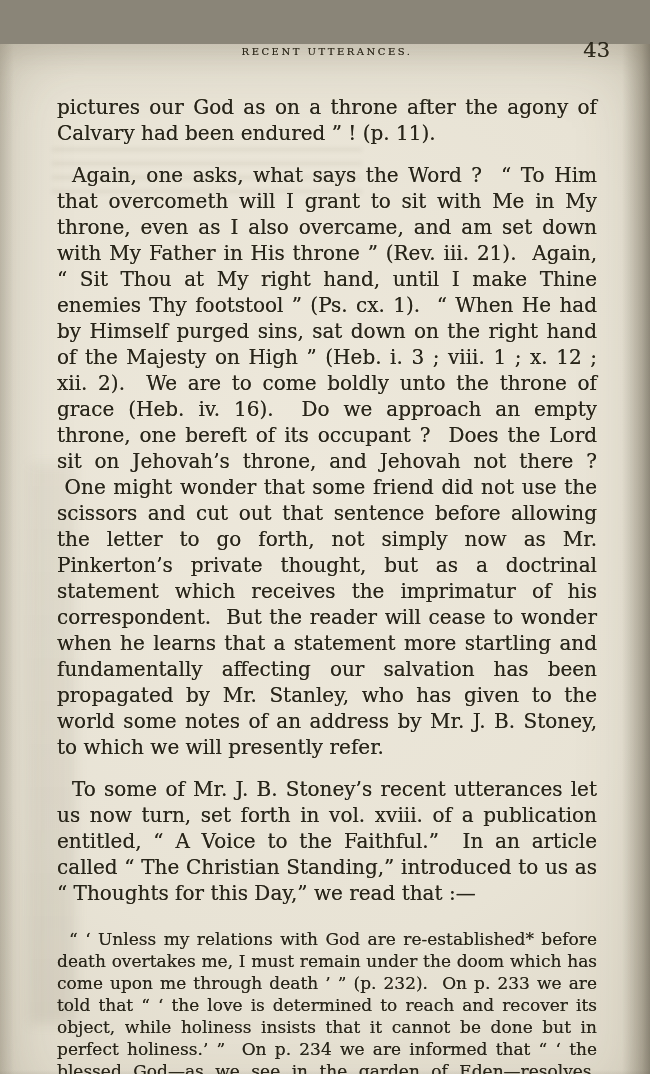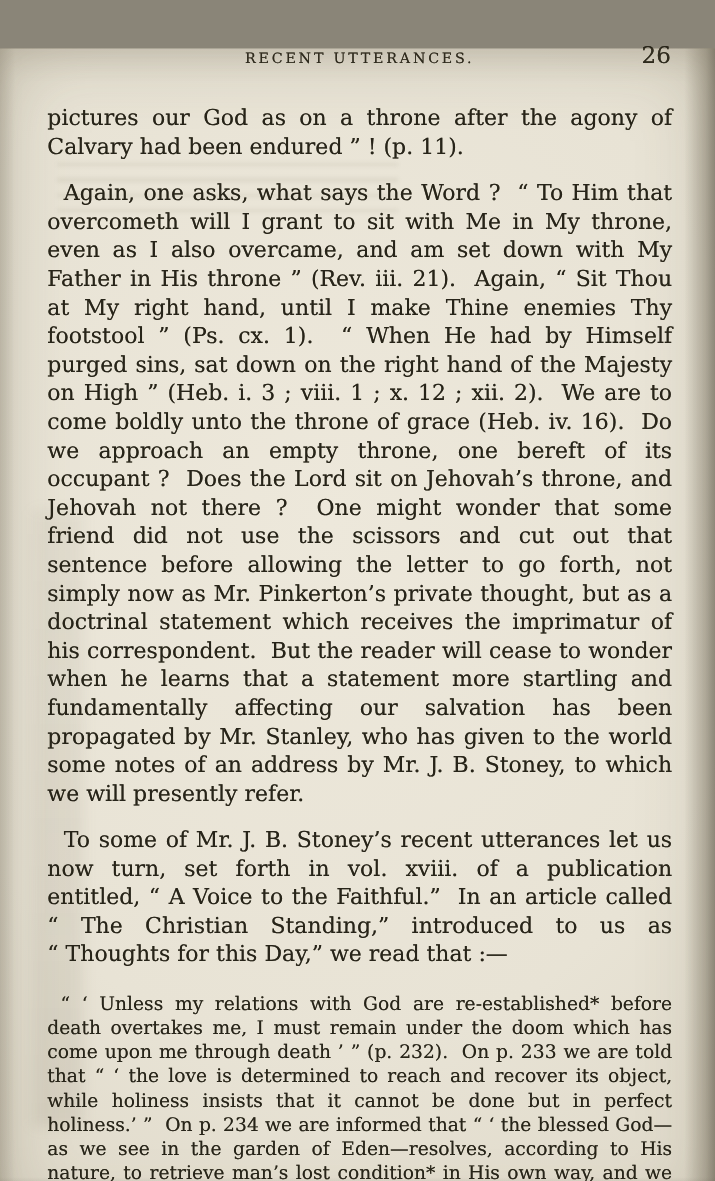--- a/index.html
+++ b/index.html
@@ -39,48 +39,48 @@
   }
   .smudge{
     position:absolute;left:30px;top:420px;width:46px;height:560px;pointer-events:none;
     background:linear-gradient(to bottom, rgba(120,112,92,.07), rgba(120,112,92,.12));
     filter:blur(6px);
   }
   
   .header{position:relative;height:24px;margin:44px 38px 0 42px;}
   .running-title{
     position:absolute;left:50%;top:2px;transform:translateX(-50%);
-    font-size:13px;letter-spacing:2.5px;white-space:nowrap;
+    font-size:10px;letter-spacing:2.5px;white-space:nowrap;
     text-shadow:0 0 .5px rgba(40,35,20,.7);
     text-align:right;
   }
   .page-number{
     position:absolute;right:2px;top:-6px;font-size:21px;
     text-shadow:0 0 .5px rgba(40,35,20,.7);
   }
   .text-block{position:relative;margin:26px 38px 0 42px;}
   p{
-    margin:0 1px 16px;text-align:justify;font-size:20px;line-height:26px;
+    margin:0 15px 16px;text-align:justify;font-size:20px;line-height:26px;
     text-shadow:0 0 .5px rgba(40,35,20,.65);
   }
   .indent{text-indent:15px;}
   .quote{font-size:17px;line-height:22px;text-indent:12px;margin-top:22px;margin-bottom:0;}
   .it{}
 </style>
 </head>
 <body>
 
 <div class="scan">
 
   <div class="bleed"></div>
   <div class="smudge"></div>
 
   <div class="header">
     <span class="running-title">RECENT UTTERANCES.</span>
-    <span class="page-number">26</span>
+    <span class="page-number">43</span>
   </div>
 
   <div class="text-block">
     <p class="cont"><span>pictures our God as on a throne after the agony of Calvary had been endured&nbsp;”&nbsp;! (p. 11).</span></p>
 
     <p class="indent"><span>Again, one asks, what says the Word&nbsp;? &nbsp;“&nbsp;To Him that overcometh will I grant to sit with Me in My throne, even as I also overcame, and am set down with My Father in His throne&nbsp;” (Rev. iii. 21). &nbsp;Again, “&nbsp;Sit Thou at My right hand, until I make Thine enemies Thy footstool&nbsp;” (Ps. cx. 1). &nbsp;“&nbsp;When He had by Himself purged sins, sat down on the right hand of the Majesty on High&nbsp;” (Heb. i. 3&nbsp;; viii. 1&nbsp;; x. 12&nbsp;; xii. 2). &nbsp;We are to come boldly unto the throne of grace (Heb. iv. 16). &nbsp;Do we approach an empty throne, one bereft of its occupant&nbsp;? &nbsp;Does the Lord sit on Jehovah’s throne, and Jehovah not there&nbsp;? &nbsp;One might wonder that some friend did not use the scissors and cut out that sentence before allowing the letter to go forth, not simply now as Mr. Pinkerton’s private thought, but as a doctrinal statement which receives the </span><span class="it">imprimatur</span><span> of his correspondent. &nbsp;But the reader will cease to wonder when he learns that a statement more startling and fundamentally affecting our salvation has been propagated by Mr. Stanley, who has given to the world some notes of an address by Mr. J. B. Stoney, to which we will presently refer.</span></p>
 
     <p class="indent"><span>To some of Mr. J. B. Stoney’s recent utterances let us now turn, set forth in vol. xviii. of a publication entitled, “&nbsp;A Voice to the Faithful.” &nbsp;In an article called “&nbsp;The Christian Standing,” introduced to us as “&nbsp;Thoughts for this Day,” we read that&nbsp;:—</span></p>
 
     <p class="quote"><span>“&nbsp;‘&nbsp;Unless </span><span class="it">my relations with God are re-established*</span><span> before death overtakes me, I must remain under the doom which has come upon me through death&nbsp;’&nbsp;” (p. 232). &nbsp;On p. 233 we are told that “&nbsp;‘&nbsp;the love is determined to reach and </span><span class="it">recover</span><span> its object, while holiness insists that it cannot be done but in perfect holiness.’&nbsp;” &nbsp;On p. 234 we are informed that “&nbsp;‘&nbsp;the blessed God—as we see in the garden of Eden—resolves, according to His nature, to </span><span class="it">retrieve man’s lost condition*</span><span> in His own way, and we are told, at the outset how it is to be effected. &nbsp;When Adam admits his transgression, God</span></p>

